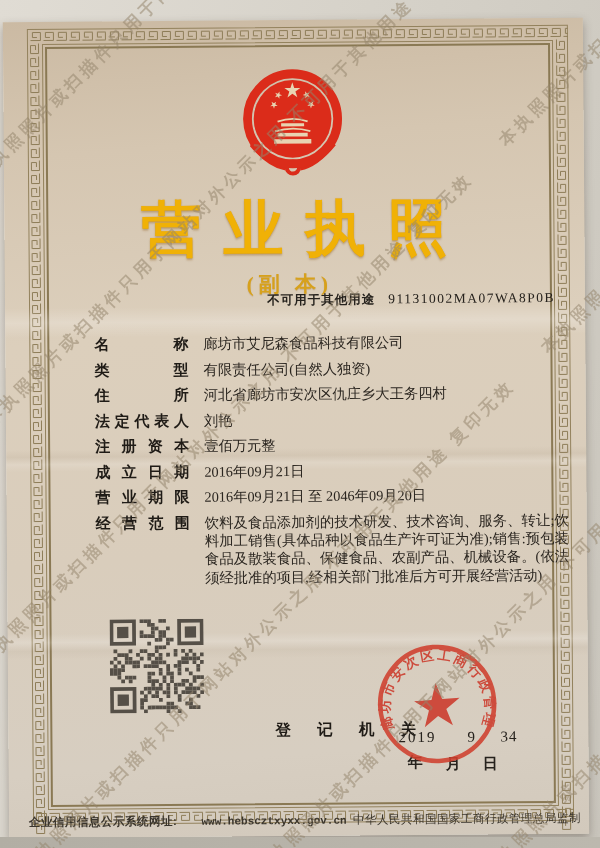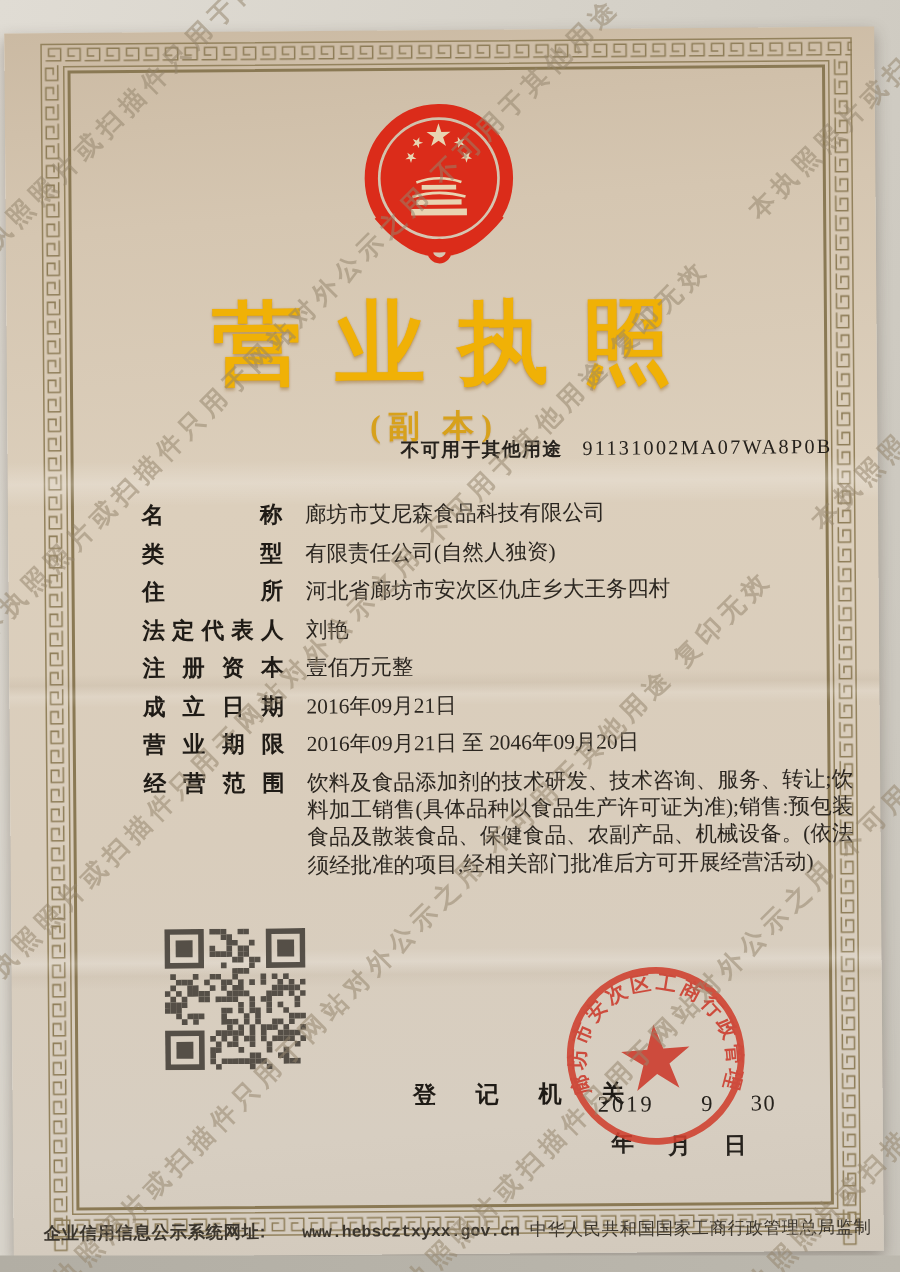--- a/index.html
+++ b/index.html
@@ -462,21 +462,21 @@
         <circle cx="65" cy="65" r="57" fill="none" stroke="#d0402f" stroke-width="4.5"></circle>
         <use href="#sst" fill="#cc3a2b" transform="translate(65,68) scale(24)"></use>
         <text font-size="13.5" font-weight="bold" fill="#cc3a2b" letter-spacing="2.5" font-family="Liberation Sans, DejaVu Sans, sans-serif">
           <textPath href="#sealArc" startOffset="2">廊坊市安次区工商行政管理局</textPath>
         </text>
       </svg>
 
       <div class="issue-date">
         <span class="d-year">2019</span>
         <span class="d-month">9</span>
-        <span class="d-day">30</span>
+        <span class="d-day">34</span>
         <span class="u-year">年</span>
         <span class="u-month">月</span>
         <span class="u-day">日</span>
       </div>
 
       <div class="footer">
         <span class="site-label">企业信用信息公示系统网址:</span>
         <span class="site-url">www.hebscztxyxx.gov.cn</span>
         <span class="issuer">中华人民共和国国家工商行政管理总局监制</span>
       </div>

